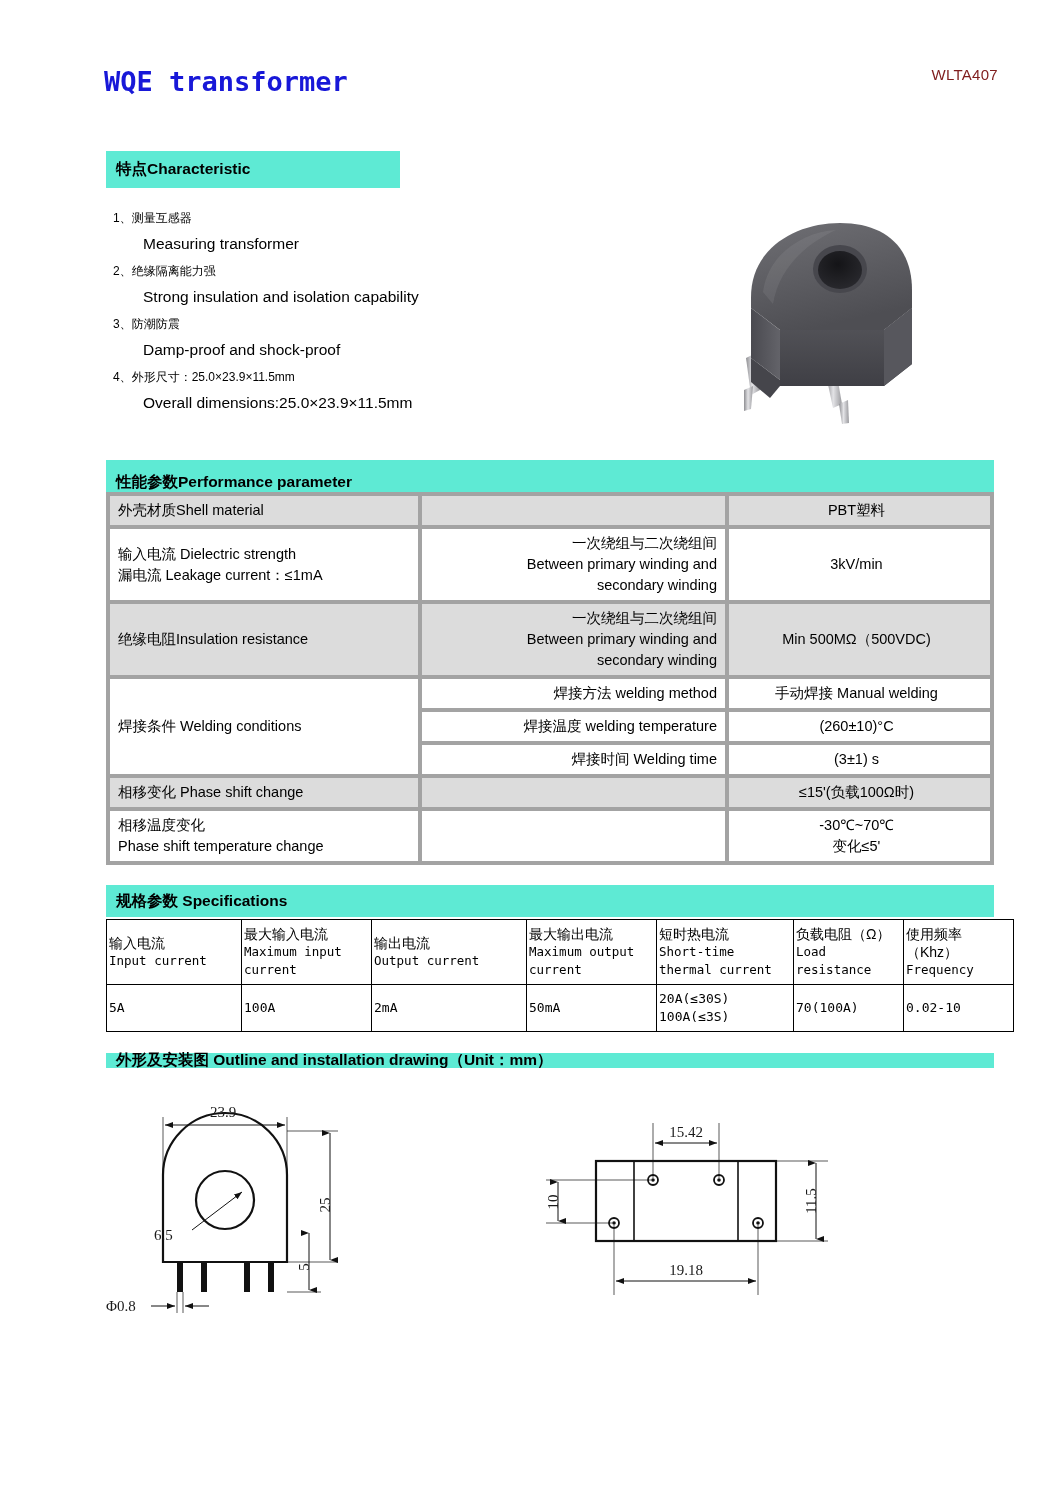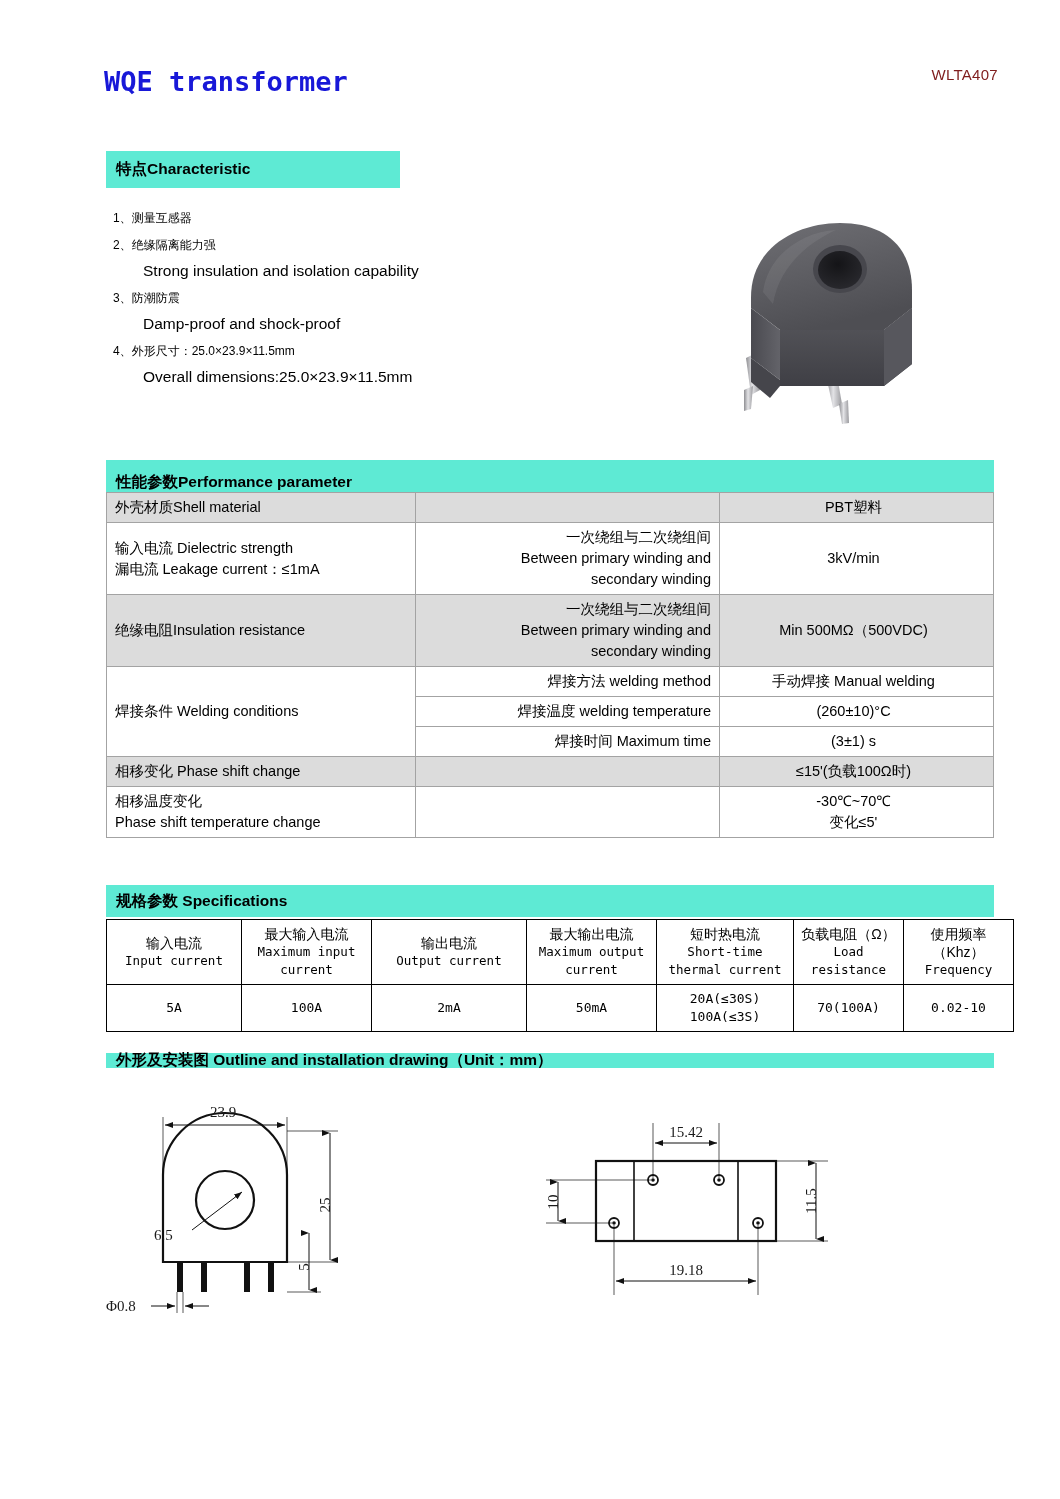--- a/index.html
+++ b/index.html
@@ -91,39 +91,38 @@
   .perf-table {
     position: absolute;
     left: 106px;
     top: 492px;
     width: 888px;
     border-collapse: collapse;
     table-layout: fixed;
     font-size: 14.5px;
   }
   .perf-table td {
-    border: 1px solid #a3a3a3;
+    border: 4px solid #a3a3a3;
     padding: 4px 8px;
     vertical-align: middle;
     line-height: 21px;
   }
   .perf-table td.c1 { width: 292px; text-align: left; }
   .perf-table td.c2 { width: 287px; text-align: right; }
   .perf-table td.c3 { text-align: center; padding-right: 14px; }
   .shaded { background: #dcdcdc; }
 
   
   .spec-table {
     position: absolute;
     left: 106px;
     top: 919px;
     width: 872px;
     border-collapse: collapse;
     table-layout: fixed;
-    text-align: center;
   }
   .spec-table td {
     border: 1px solid #000;
     padding: 5px 2px;
     vertical-align: middle;
     line-height: 18px;
   }
   .spec-cn { font-size: 14px; display: block; }
   .spec-en {
     font-size: 12.5px;
@@ -156,20 +155,21 @@
 <div class="page">
 
   <div class="doc-title">WQE transformer</div>
   <div class="part-no">WLTA407</div>
 
   <div class="banner" style="left:106px; top:151px; width:294px; height:37px;">特点Characteristic</div>
 
   <div class="char-list">
     <div class="char-item">
       <div class="char-cn">1、测量互感器</div>
+      <div class="char-en">Measuring transformer</div>
     </div>
     <div class="char-item">
       <div class="char-cn">2、绝缘隔离能力强</div>
       <div class="char-en">Strong insulation and isolation capability</div>
     </div>
     <div class="char-item">
       <div class="char-cn">3、防潮防震</div>
       <div class="char-en">Damp-proof and shock-proof</div>
     </div>
     <div class="char-item">
@@ -266,21 +266,21 @@
       <tr>
         <td class="c1" rowspan="3">焊接条件 Welding conditions</td>
         <td class="c2">焊接方法 welding method</td>
         <td class="c3">手动焊接 Manual welding</td>
       </tr>
       <tr>
         <td class="c2">焊接温度 welding temperature</td>
         <td class="c3">(260±10)°C</td>
       </tr>
       <tr>
-        <td class="c2">焊接时间 Maximum time</td>
+        <td class="c2">焊接时间 Welding time</td>
         <td class="c3">(3±1) s</td>
       </tr>
 
       <tr>
         <td class="c1 shaded">相移变化 Phase shift change</td>
         <td class="c2 shaded"></td>
         <td class="c3 shaded">≤15'(负载100Ω时)</td>
       </tr>
 
       <tr>

